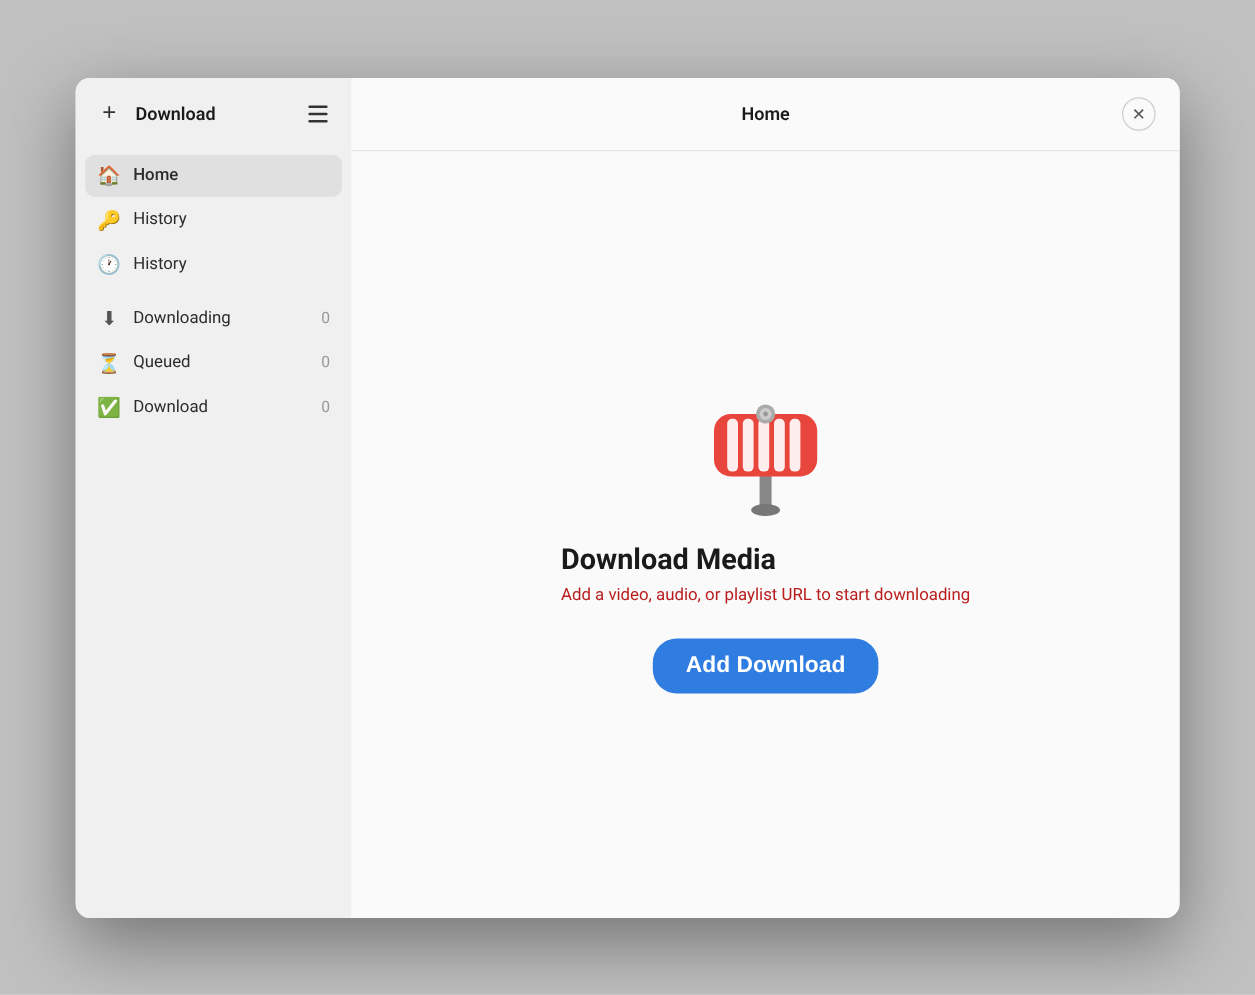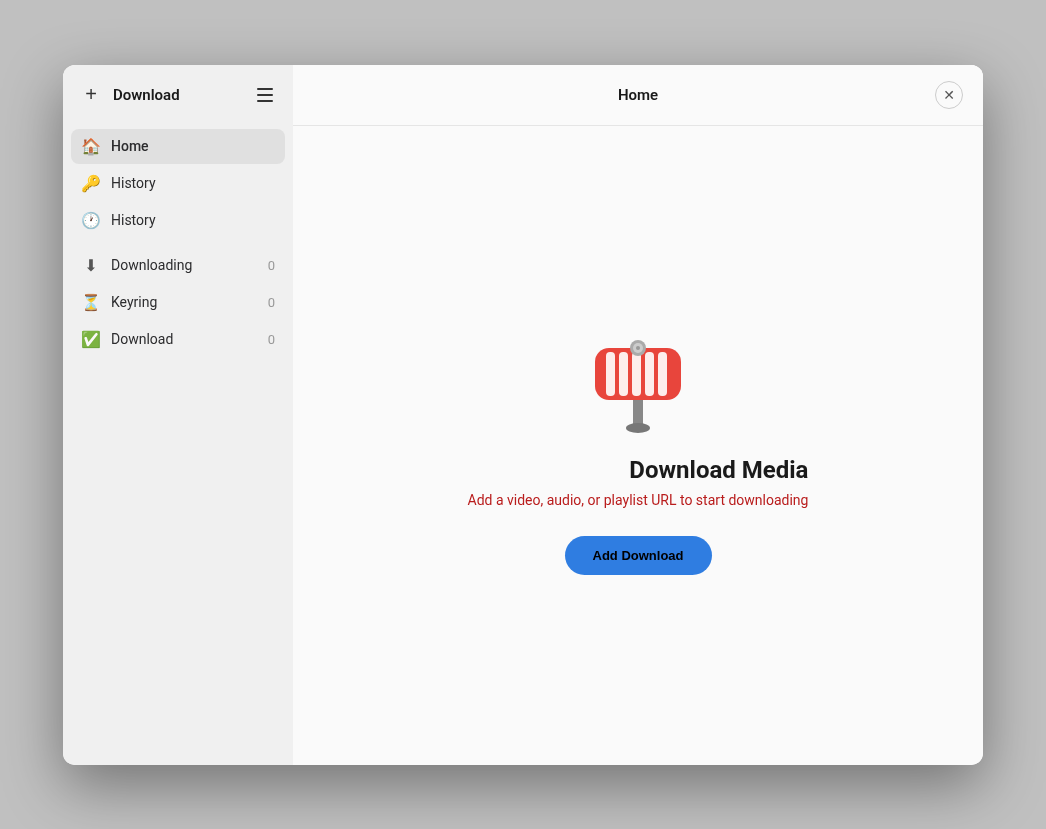--- a/index.html
+++ b/index.html
@@ -157,39 +157,39 @@
       padding: 40px;
     }
     .app-icon-container {
       width: 120px;
       height: 120px;
       display: flex;
       align-items: center;
       justify-content: center;
     }
     .content-text {
-      text-align: right;
+      text-align: left;
     }
     .content-title {
       font-size: 24px;
       font-weight: 700;
       color: #1a1a1a;
       margin-bottom: 8px;
     }
     .content-subtitle {
       font-size: 14px;
       color: #b91c1c;
     }
     .add-download-btn {
       background: #2f7de1;
-      color: #000000;
+      color: #ffffff;
       border: none;
       border-radius: 20px;
       padding: 12px 28px;
-      font-size: 13px;
+      font-size: 19px;
       font-weight: 600;
       cursor: pointer;
       margin-top: 8px;
     }
   </style>
 </head>
 <body>
 
 <div class="window">
 
@@ -223,21 +223,21 @@
 
 
     <div class="nav-section">
       <div class="nav-item">
         <span class="nav-icon">⬇</span>
         <span>Downloading</span>
         <span class="nav-item-count">0</span>
       </div>
       <div class="nav-item">
         <span class="nav-icon">⏳</span>
-        <span>Keyring</span>
+        <span>Queued</span>
         <span class="nav-item-count">0</span>
       </div>
       <div class="nav-item">
         <span class="nav-icon">✅</span>
         <span>Download</span>
         <span class="nav-item-count">0</span>
       </div>
     </div>
   </div>
 

